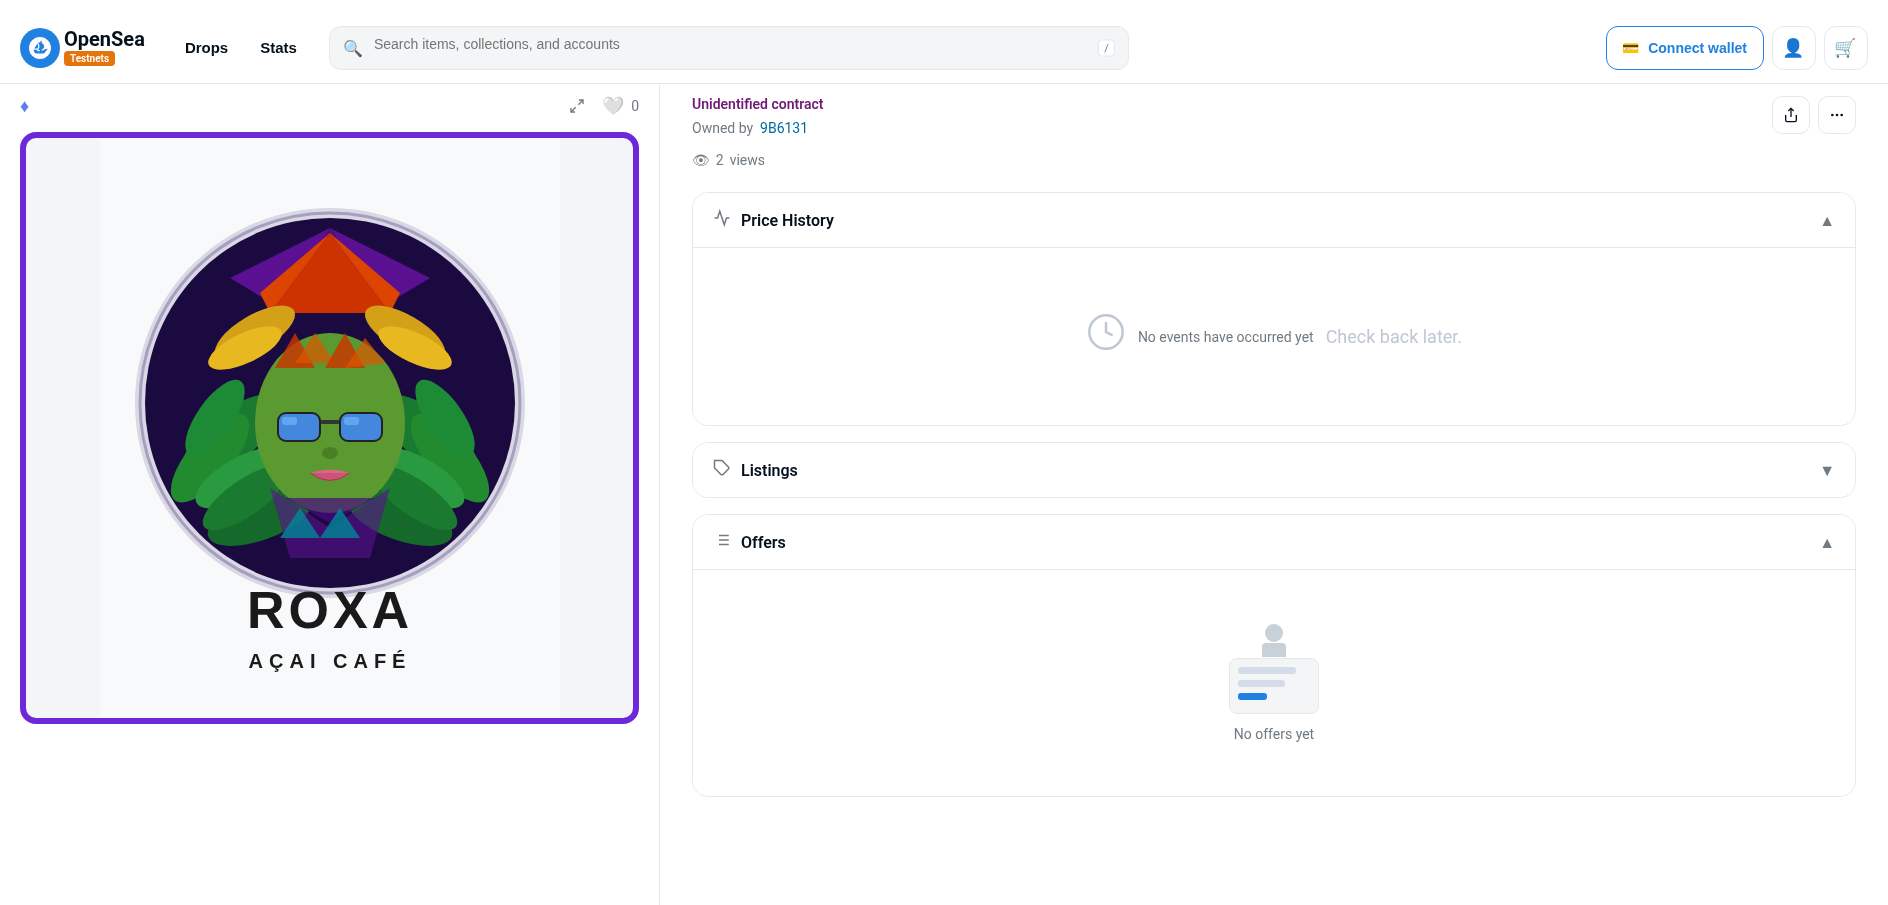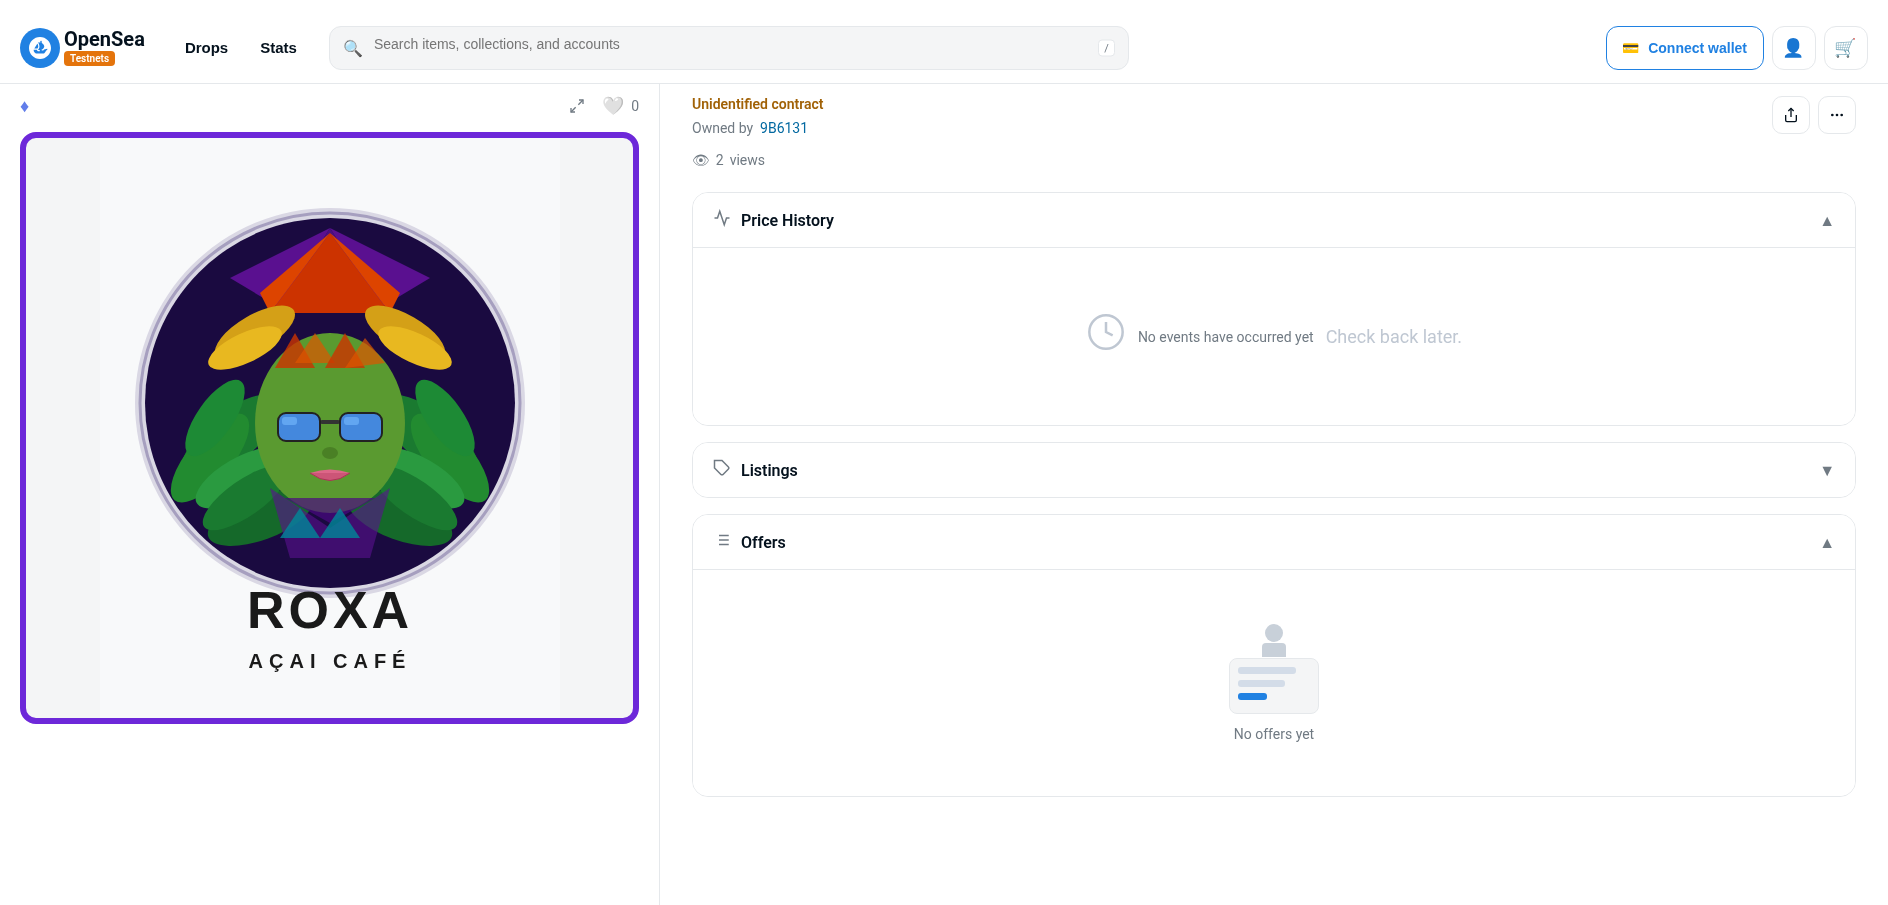--- a/index.html
+++ b/index.html
@@ -208,21 +208,21 @@
       justify-content: center;
     }
 
     
     .right-panel {
       flex: 1;
       padding: 24px 32px;
       overflow-y: auto;
     }
     .collection-link {
-      color: #a16207;
+      color: #701a75;
       font-size: 14px;
       font-weight: 600;
       cursor: pointer;
       text-decoration: none;
       display: block;
       margin-bottom: 8px;
     }
     .nft-title {
       font-size: 32px;
       font-weight: 700;

